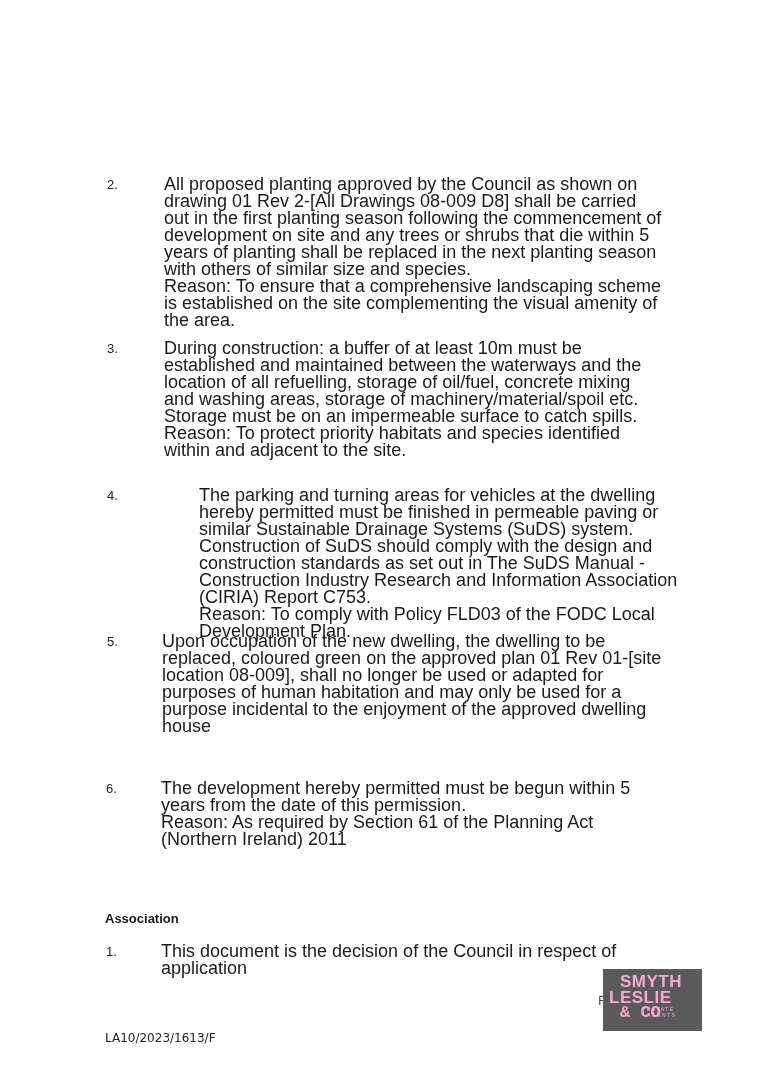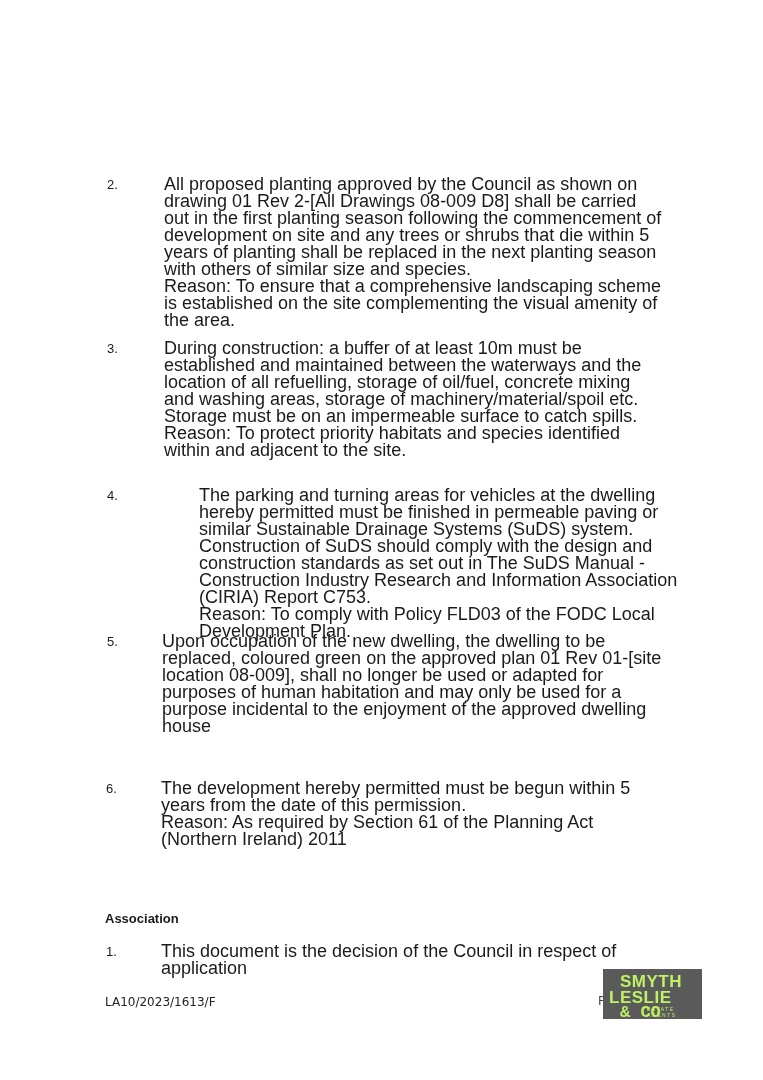--- a/index.html
+++ b/index.html
@@ -4,26 +4,26 @@
 <style>
   html, body { margin: 0; padding: 0; background: #ffffff; }
   body { width: 763px; height: 1080px; position: relative; overflow: hidden;
          font-family: "Liberation Sans", sans-serif; color: #1a1a1a; }
   .item { position: absolute; left: 0; width: 763px; }
   .num { position: absolute; left: 107px; font-size: 13px; line-height: 17px; }
   .body { position: absolute; left: 164px; width: 500px; font-size: 18px; line-height: 17px; }
   .reason { margin-top: 7px; }
   .para { margin: 0; }
   .heading { position: absolute; left: 105px; top: 911px; font-size: 13px; font-weight: bold; }
-  .ref { position: absolute; left: 105px; top: 995px; font-size: 12px; color: #222;
+  .ref { position: absolute; left: 105px; top: 1031px; font-size: 12px; color: #222;
          font-family: "DejaVu Sans", sans-serif; }
   .page { position: absolute; left: 598px; top: 994px; font-size: 12px; color: #444;
           font-family: "DejaVu Sans", sans-serif; }
-  .logo { position: absolute; left: 603px; top: 969px; width: 99px; height: 50px;
-          background: #5a5a5a; color: #bef264; }
+  .logo { position: absolute; left: 603px; top: 969px; width: 99px; height: 62px;
+          background: #5a5a5a; color: #f9a8d4; }
   .logo .l1 { position: absolute; left: 17px; top: 4px; font-size: 17px; font-weight: bold; letter-spacing: 0.5px; line-height: 17px; }
   .logo .l2 { position: absolute; left: 6px; top: 20px; font-size: 17px; font-weight: bold; letter-spacing: 0.5px; line-height: 17px; }
   .logo .l3 { position: absolute; left: 17px; top: 38px; font-size: 17px; font-weight: bold; line-height: 12px; font-family: Liberation Mono, monospace; }
   .logo .l4 { position: absolute; left: 44px; top: 37px; font-size: 5px; letter-spacing: 1.5px; line-height: 6px; }
 </style>
 </head>
 <body>
 
 <div class="item" style="top:176px;">
   <div class="num">2.</div>

